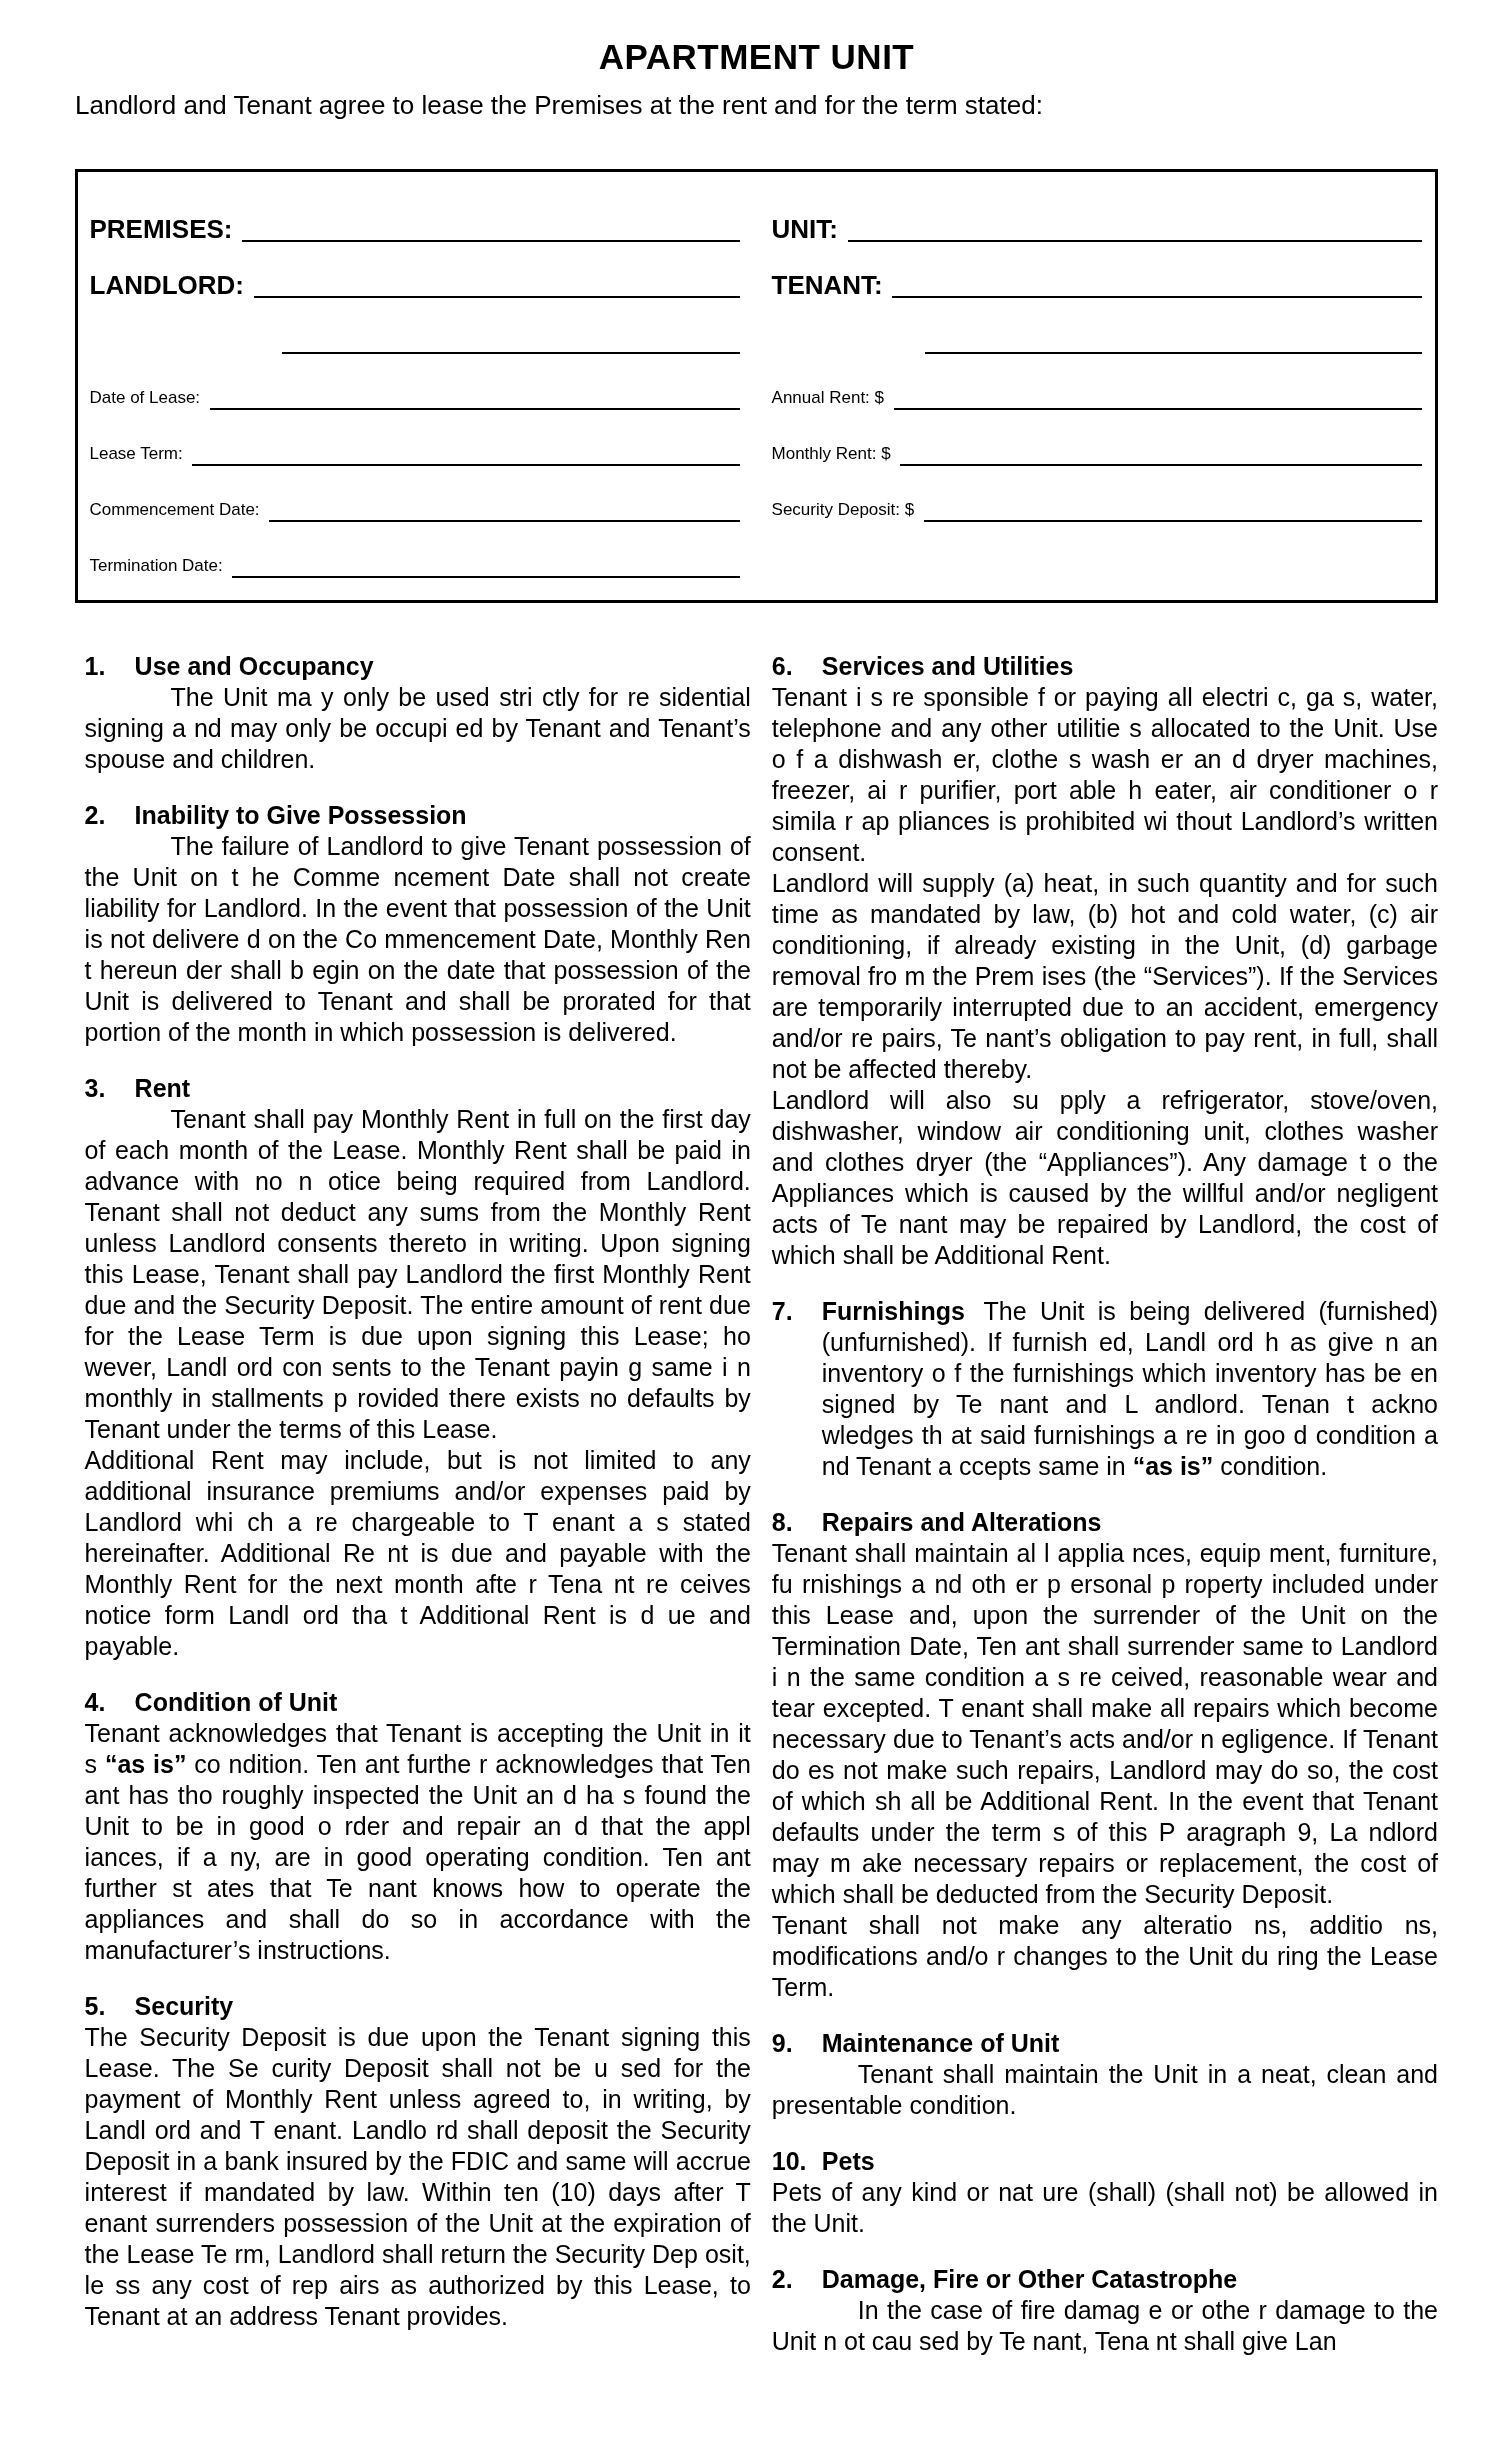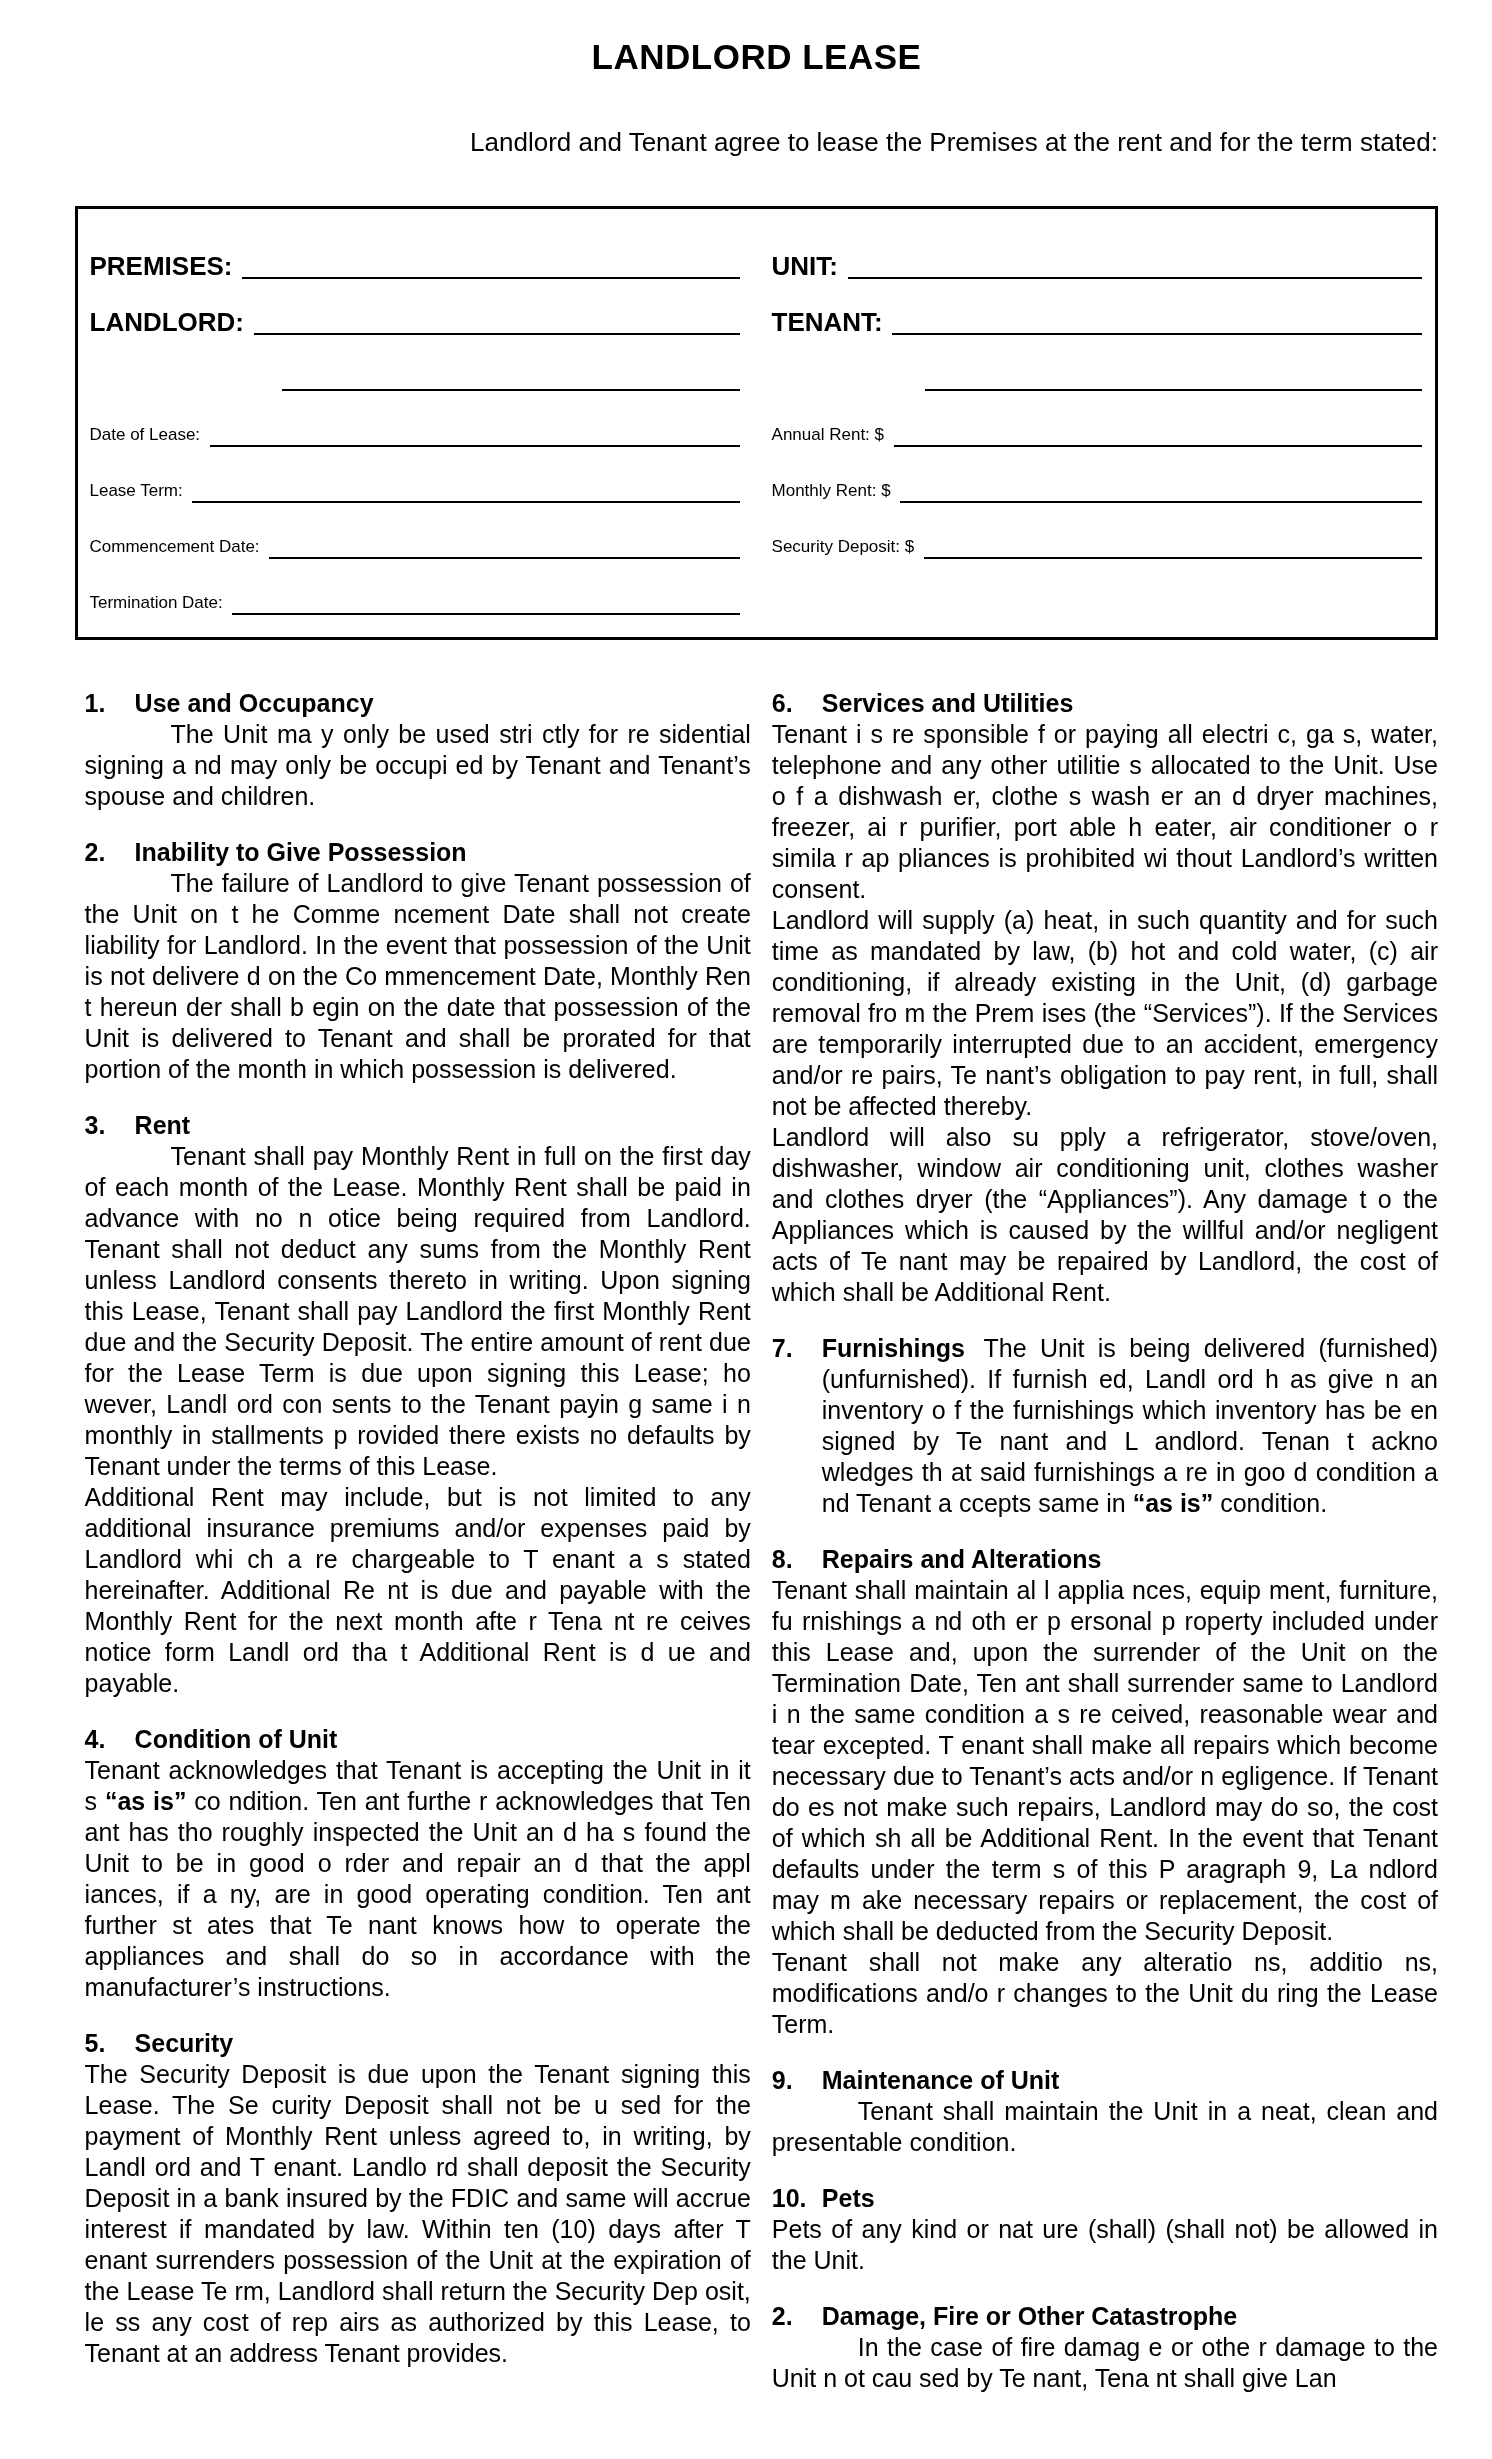--- a/index.html
+++ b/index.html
@@ -8,21 +8,21 @@
     font-family:"Liberation Sans","DejaVu Sans",sans-serif;
     -webkit-font-smoothing:antialiased;
   }
   .page { padding:38px 55px 29px 75px; box-sizing:border-box; }
 
   .doc-title {
     margin:0; text-align:center; font-size:35px; line-height:38px;
     font-weight:bold; letter-spacing:0.5px;
   }
   .subtitle {
-    margin:51px 0 0 0; text-align:right; font-size:26px; line-height:31px;
+    margin:14px 0 0 0; text-align:left; font-size:26px; line-height:31px;
   }
 
   
   .box {
     margin-top:48px; border:3.8px solid #000; padding:17.3px 13.4px 19px 11.5px;
   }
   .brow {
     display:grid; grid-template-columns:1fr 1fr; column-gap:32px;
     height:56px; align-items:end;
   }
@@ -49,21 +49,21 @@
   .sec7 { position:relative; padding-left:50px; }
   .sec7 .num { position:absolute; left:0; top:0; font-weight:bold; font-size:25px; line-height:31px; }
   .sec7 .body b:first-child { padding-right:5.8px; }
   b { font-weight:bold; }
 </style>
 </head>
 <body>
 
 <div class="page">
 
-  <h1 class="doc-title">LANDLORD LEASE</h1>
+  <h1 class="doc-title">APARTMENT UNIT</h1>
   <p class="subtitle">Landlord and Tenant agree to lease the Premises at the rent and for the term stated:</p>
 
   <div class="box">
     <div class="brow">
       <div class="cell">
         <span class="blabel">PREMISES:</span>
         <span class="fline"></span>
       </div>
       <div class="cell">
         <span class="blabel">UNIT:</span>

